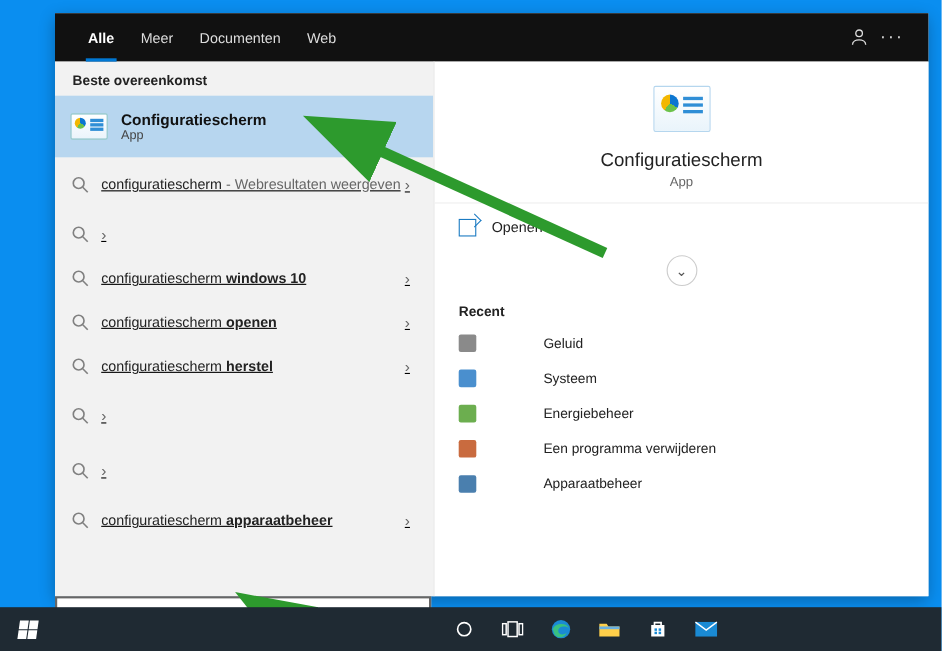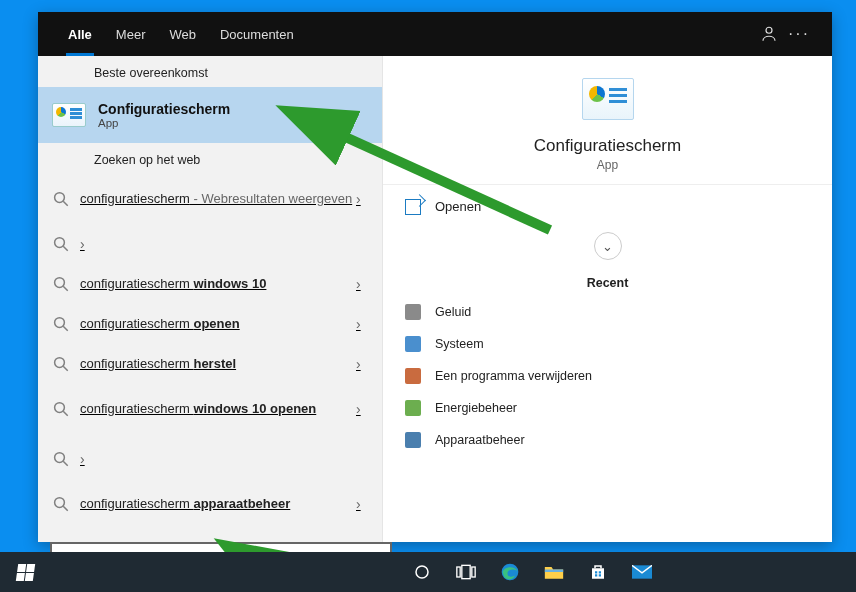--- a/index.html
+++ b/index.html
@@ -1,37 +1,37 @@
 <!DOCTYPE html>
 <html><head>
 <meta charset="utf-8">
 <style>
   * { box-sizing: border-box; margin: 0; padding: 0; font-family: "Segoe UI", Arial, sans-serif; }
   body { width: 856px; height: 592px; background: #0a8ef0; overflow: hidden; position: relative; }
 
   .search-panel {
-    position: absolute; top: 12px; left: 38px; width: 794px; height: 530px;
+    position: absolute; top: 12px; left: 50px; width: 794px; height: 530px;
     background: #fff; box-shadow: 0 4px 14px rgba(0,0,0,0.3);
     display: flex; flex-direction: column;
   }
 
   
   .filter-bar { height: 44px; background: #111; display: flex; align-items: center; padding: 0 18px; color: #ddd; font-size: 13px; }
   .filter-tab { padding: 0 12px; height: 44px; display: flex; align-items: center; cursor: pointer; position: relative; }
   .filter-tab.active { color: #fff; font-weight: 600; }
   .filter-tab.active::after { content: ""; position: absolute; bottom: 0; left: 10px; right: 10px; height: 3px; background: #0078d4; }
   .filter-spacer { flex: 1; }
   .filter-icon { width: 30px; display: flex; justify-content: center; color: #ddd; cursor: pointer; }
   .more-arrow { font-size: 9px; margin-left: 4px; }
 
   .panel-body { flex: 1; display: flex; min-height: 0; }
   .left-col { width: 344px; background: #f2f2f2; display: flex; flex-direction: column; overflow: hidden; }
   .right-col { flex: 1; background: #fff; display: flex; flex-direction: column; overflow: hidden; border-left: 1px solid #e5e5e5; }
 
-  .section-label { font-size: 12.5px; font-weight: 400; color: #222; padding: 10px 16px 7px; margin-left: 40px; }
+  .section-label { font-size: 12.5px; font-weight: 700; color: #222; padding: 10px 16px 7px; }
 
   .best-match { background: #b7d6ef; display: flex; align-items: center; height: 56px; padding: 0 14px; cursor: pointer; }
   .best-icon { width: 34px; height: 24px; background: linear-gradient(#fff,#eaf4fb); border: 1px solid #9cc; border-radius: 2px; margin-right: 12px; position:relative; overflow:hidden; }
   .best-icon::before{content:"";position:absolute;left:3px;top:3px;width:10px;height:10px;border-radius:50%;background:conic-gradient(#0b76d1 0 120deg,#6cc24a 120deg 220deg,#f3b700 220deg 360deg);}
   .best-icon::after{content:"";position:absolute;right:3px;top:4px;width:12px;height:3px;background:#2f8ed6;box-shadow:0 4px 0 #2f8ed6,0 8px 0 #2f8ed6;}
   .best-title { font-size: 14px; font-weight: 600; color: #111; }
   .best-sub { font-size: 11.5px; color: #444; }
 
   .web-list { padding-bottom: 4px; overflow: hidden; }
   .web-item { display: flex; align-items: center; height: 40px; padding: 0 12px 0 14px; cursor: pointer; text-decoration: underline; }
@@ -49,22 +49,22 @@
   .big-icon::after{content:"";position:absolute;right:6px;top:9px;width:18px;height:3px;background:#2f8ed6;box-shadow:0 6px 0 #2f8ed6,0 12px 0 #2f8ed6;}
   .preview-title { font-size: 17px; color:#222; margin-top:16px; }
   .preview-sub { font-size: 12px; color:#666; margin-top:2px; }
 
   .action-row { display:flex; align-items:center; height:44px; padding:0 22px; border-top:1px solid #eee; cursor:pointer; font-size:13px; color:#222; }
   .action-row .aicon { width:16px; height:16px; margin-right:14px; border:1.5px solid #1b7bc2; position:relative; }
   .action-row .aicon::after{content:"";position:absolute;top:-4px;right:-4px;width:8px;height:8px;border-top:1.5px solid #1b7bc2;border-right:1.5px solid #1b7bc2;transform:rotate(45deg);}
 
   .expand-btn { align-self:center; width:28px;height:28px;border:1px solid #ccc;border-radius:50%; display:flex;align-items:center;justify-content:center;font-size:13px;color:#555;margin:4px 0 8px;cursor:pointer; }
 
-  .recent-label { font-size:12.5px; font-weight:600; padding: 8px 22px 6px; color:#222;text-align:center; }
-  .recent-item { display:flex; align-items:center; height:32px; padding:0 22px; font-size:12.5px; color:#222; cursor:pointer; }
+  .recent-label { font-size:12.5px; font-weight:600; padding: 8px 22px 6px; color:#222; }
+  .recent-item { display:flex; align-items:center; height:32px; padding:0 22px; font-size:12.5px; color:#222; cursor:pointer;gap:47px; }
   .ricon { width:16px; height:16px; margin-right:14px; background:#7aa3c8; border-radius:2px; flex-shrink:0;}
 
   
   .search-input-wrap { position:absolute; left:50px; top:542px; width:342px; height:40px; background:#fff; border:2px solid #666; display:flex; align-items:center; padding:0 10px; }
   .search-input-wrap .mag { opacity:.6; margin-right:8px;}
   .search-input { flex:1; border:none; outline:none; font-size:15.5px; color:#222; background:transparent; }
 
   
   .taskbar { position:absolute; left:0; bottom:0; width:856px; height:40px; background:#1f2a33; display:flex; align-items:center; }
   .start-btn { width:50px; height:40px; display:flex; align-items:center; justify-content:center; cursor:pointer; }
@@ -84,24 +84,24 @@
 <div class="search-panel">
 
   <div class="filter-bar">
     <div class="filter-tab active">
         <span>Alle</span>
       </div>
     <div class="filter-tab">
         <span>Meer</span>
       </div>
     <div class="filter-tab">
+        <span>Documenten</span>
+      </div>
+    <div class="filter-tab">
         <span>Web</span>
-      </div>
-    <div class="filter-tab">
-        <span>Documenten</span>
       </div>
     <div class="filter-spacer"></div>
     <div class="filter-icon">
       <svg width="18" height="18" viewBox="0 0 24 24" fill="none" stroke="#ddd" stroke-width="1.6">
           <circle cx="12" cy="7" r="4"></circle>
           <path d="M4 21c0-4 4-6 8-6s8 2 8 6"></path>
         </svg>
     </div>
     <div class="filter-icon" style="font-size:16px;letter-spacing:2px;">···</div>
   </div>
@@ -111,21 +111,20 @@
     <div class="left-col">
       <div class="section-label">Beste overeenkomst</div>
       <div class="best-match">
         <div class="best-icon"></div>
         <div>
           <div class="best-title">Configuratiescherm</div>
           <div class="best-sub">App</div>
         </div>
       </div>
 
-      <div class="section-label">Zoeken op het web</div>
       <div class="web-list" id="web-list">
           <div class="web-item tall">
             <svg class="mag mag-svg" viewBox="0 0 24 24" fill="none" stroke="#444" stroke-width="2">
               <circle cx="10" cy="10" r="6.5"></circle>
               <line x1="15" y1="15" x2="21" y2="21"></line>
             </svg>
             <span class="web-text">configuratiescherm<b></b><span class="web-sub"> - Webresultaten weergeven</span></span>
             <span class="chev">›</span>
           </div>
           <div class="web-item">
@@ -157,21 +156,20 @@
               <line x1="15" y1="15" x2="21" y2="21"></line>
             </svg>
             <span class="web-text">configuratiescherm <b>herstel</b><span class="web-sub"></span></span>
             <span class="chev">›</span>
           </div>
           <div class="web-item tall">
             <svg class="mag mag-svg" viewBox="0 0 24 24" fill="none" stroke="#444" stroke-width="2">
               <circle cx="10" cy="10" r="6.5"></circle>
               <line x1="15" y1="15" x2="21" y2="21"></line>
             </svg>
-            <span class="web-text">configuratiescherm <b>windows 10 openen</b><span class="web-sub"></span></span>
             <span class="chev">›</span>
           </div>
           <div class="web-item tall">
             <svg class="mag mag-svg" viewBox="0 0 24 24" fill="none" stroke="#444" stroke-width="2">
               <circle cx="10" cy="10" r="6.5"></circle>
               <line x1="15" y1="15" x2="21" y2="21"></line>
             </svg>
             <span class="chev">›</span>
           </div>
           <div class="web-item">
@@ -205,26 +203,26 @@
       <div id="recent-list">
           <div class="recent-item">
             <span class="ricon" style="background:#8a8a8a"></span>
             <span>Geluid</span>
           </div>
           <div class="recent-item">
             <span class="ricon" style="background:#4a8fce"></span>
             <span>Systeem</span>
           </div>
           <div class="recent-item">
+            <span class="ricon" style="background:#6cae4f"></span>
+            <span>Energiebeheer</span>
+          </div>
+          <div class="recent-item">
             <span class="ricon" style="background:#c96b3f"></span>
             <span>Een programma verwijderen</span>
-          </div>
-          <div class="recent-item">
-            <span class="ricon" style="background:#6cae4f"></span>
-            <span>Energiebeheer</span>
           </div>
           <div class="recent-item">
             <span class="ricon" style="background:#4a7fae"></span>
             <span>Apparaatbeheer</span>
           </div>
         </div>
     </div>
 
   </div>
 </div>

